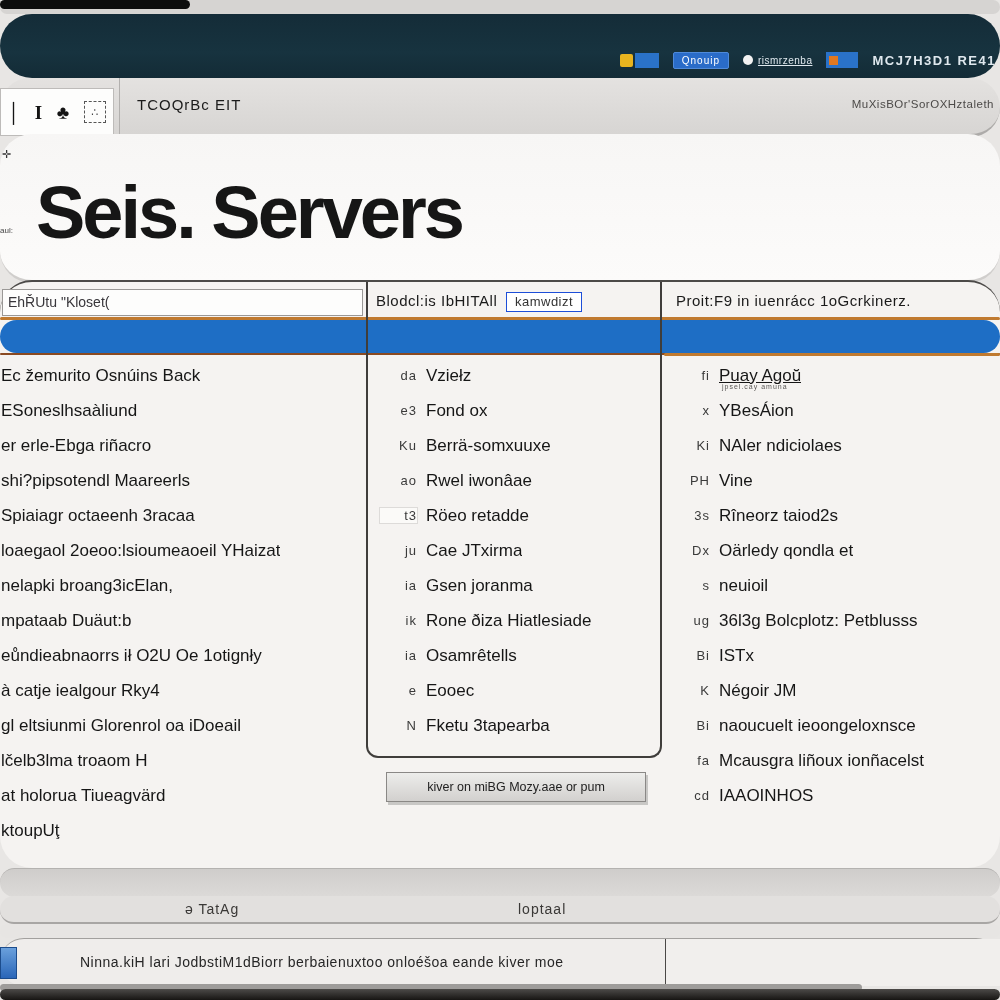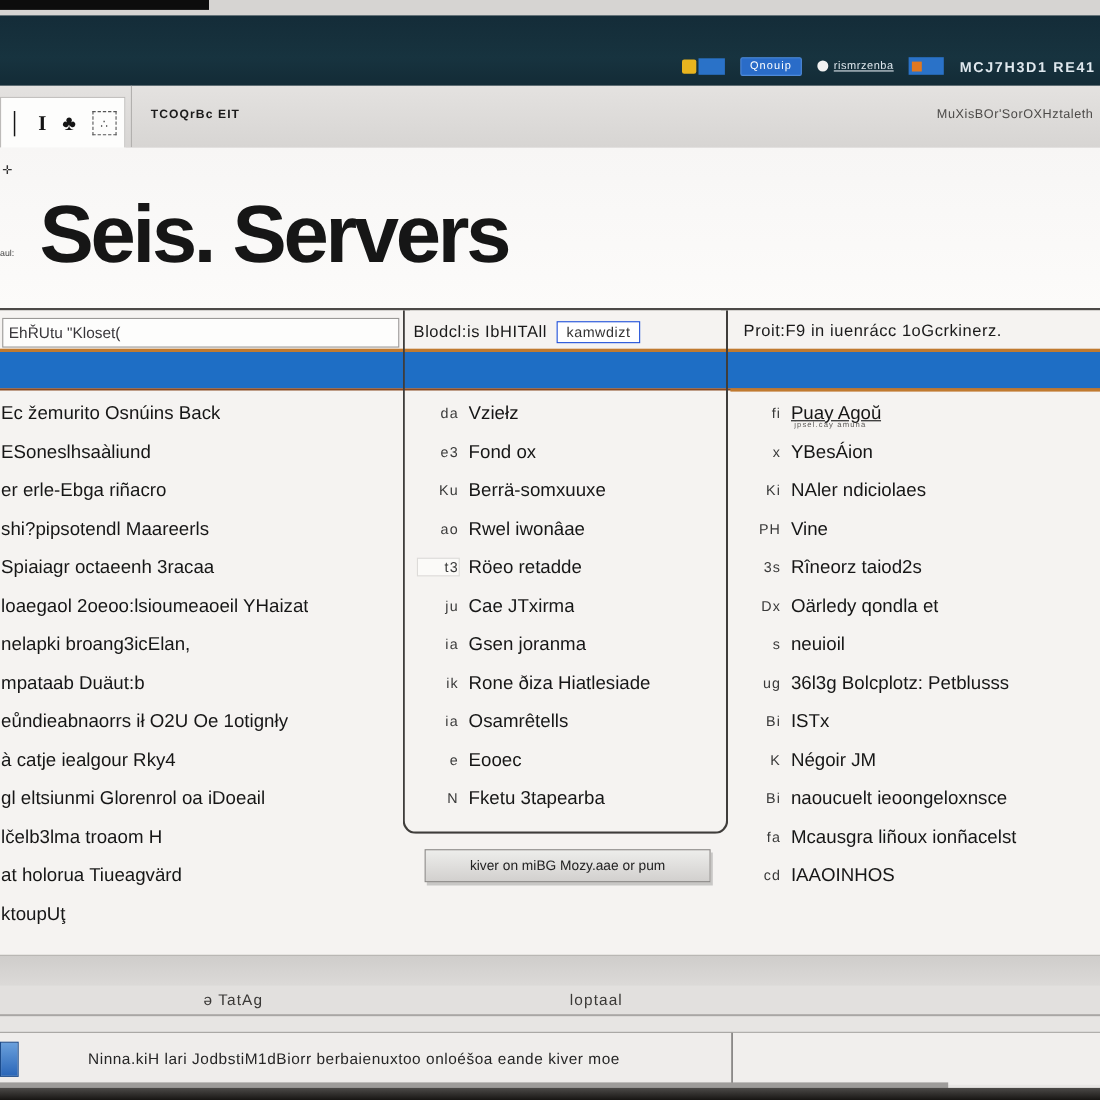--- a/index.html
+++ b/index.html
@@ -1,18 +1,18 @@
 <!DOCTYPE html>
 <html><head>
 <meta charset="utf-8">
 <style>
   html,body{margin:0;padding:0;background:#888;}
   .screen{position:relative;width:1000px;height:1000px;overflow:hidden;
           font-family:"Liberation Sans",sans-serif;background:#e8e6e4;}
-  .abs{position:absolute;}
+  .abs{position:absolute;border-radius:32px;}
 
   
   .top-edge{left:0;top:0;width:1000px;height:14px;background:#d6d4d2;}
   .top-edge-black{left:0;top:0;width:190px;height:9px;background:#0d0d0d;}
 
   
   .titlebar{left:0;top:14px;width:1000px;height:64px;
             background:linear-gradient(#142c38,#17333f 60%,#132b36);}
   .tb-cluster{position:absolute;right:4px;bottom:5px;height:26px;display:flex;
               align-items:center;gap:14px;}
@@ -30,22 +30,22 @@
   
   .toolbar{left:0;top:78px;width:1000px;height:56px;
            background:linear-gradient(#e4e2e0,#d7d5d3);border-bottom:3px solid #adaba9;}
   .tool-box{position:absolute;left:0;top:10px;width:112px;height:46px;background:#fdfdfc;
             border:1px solid #bdbbb9;display:flex;align-items:center;justify-content:space-around;}
   .tool-box .tico{font-size:19px;color:#141414;line-height:1;}
   .tico-serif{font-family:"Liberation Serif",serif;font-weight:bold;font-size:22px;}
   .tico-dash{width:20px;height:20px;border:1px dashed #555;font-size:11px;color:#444;
              display:flex;align-items:center;justify-content:center;}
   .tool-sep{position:absolute;left:119px;top:0;width:1px;height:56px;background:#b2b0ae;}
-  .crumb{position:absolute;left:137px;top:0;line-height:53px;font-size:11px;color:#1b1b1b;
-         letter-spacing:1px;font-weight:bold;}
+  .crumb{position:absolute;left:137px;top:0;line-height:53px;font-size:15px;color:#1b1b1b;
+         letter-spacing:1px;}
   .tool-right{position:absolute;right:6px;top:0;line-height:53px;font-size:11.5px;color:#4c4a48;
               letter-spacing:0.5px;}
 
   
   .title-band{left:0;top:134px;width:1000px;height:146px;
               background:linear-gradient(#f7f6f5,#fcfbfa);border-bottom:3px solid #d0cecc;}
   .page-title{position:absolute;left:36px;top:42px;font-size:74px;line-height:1;
               font-weight:bold;letter-spacing:-3px;color:#161616;white-space:nowrap;}
   .frag-top{position:absolute;left:2px;top:14px;font-size:11px;color:#333;}
   .frag-bottom{position:absolute;left:0;top:92px;font-size:8px;color:#444;}

